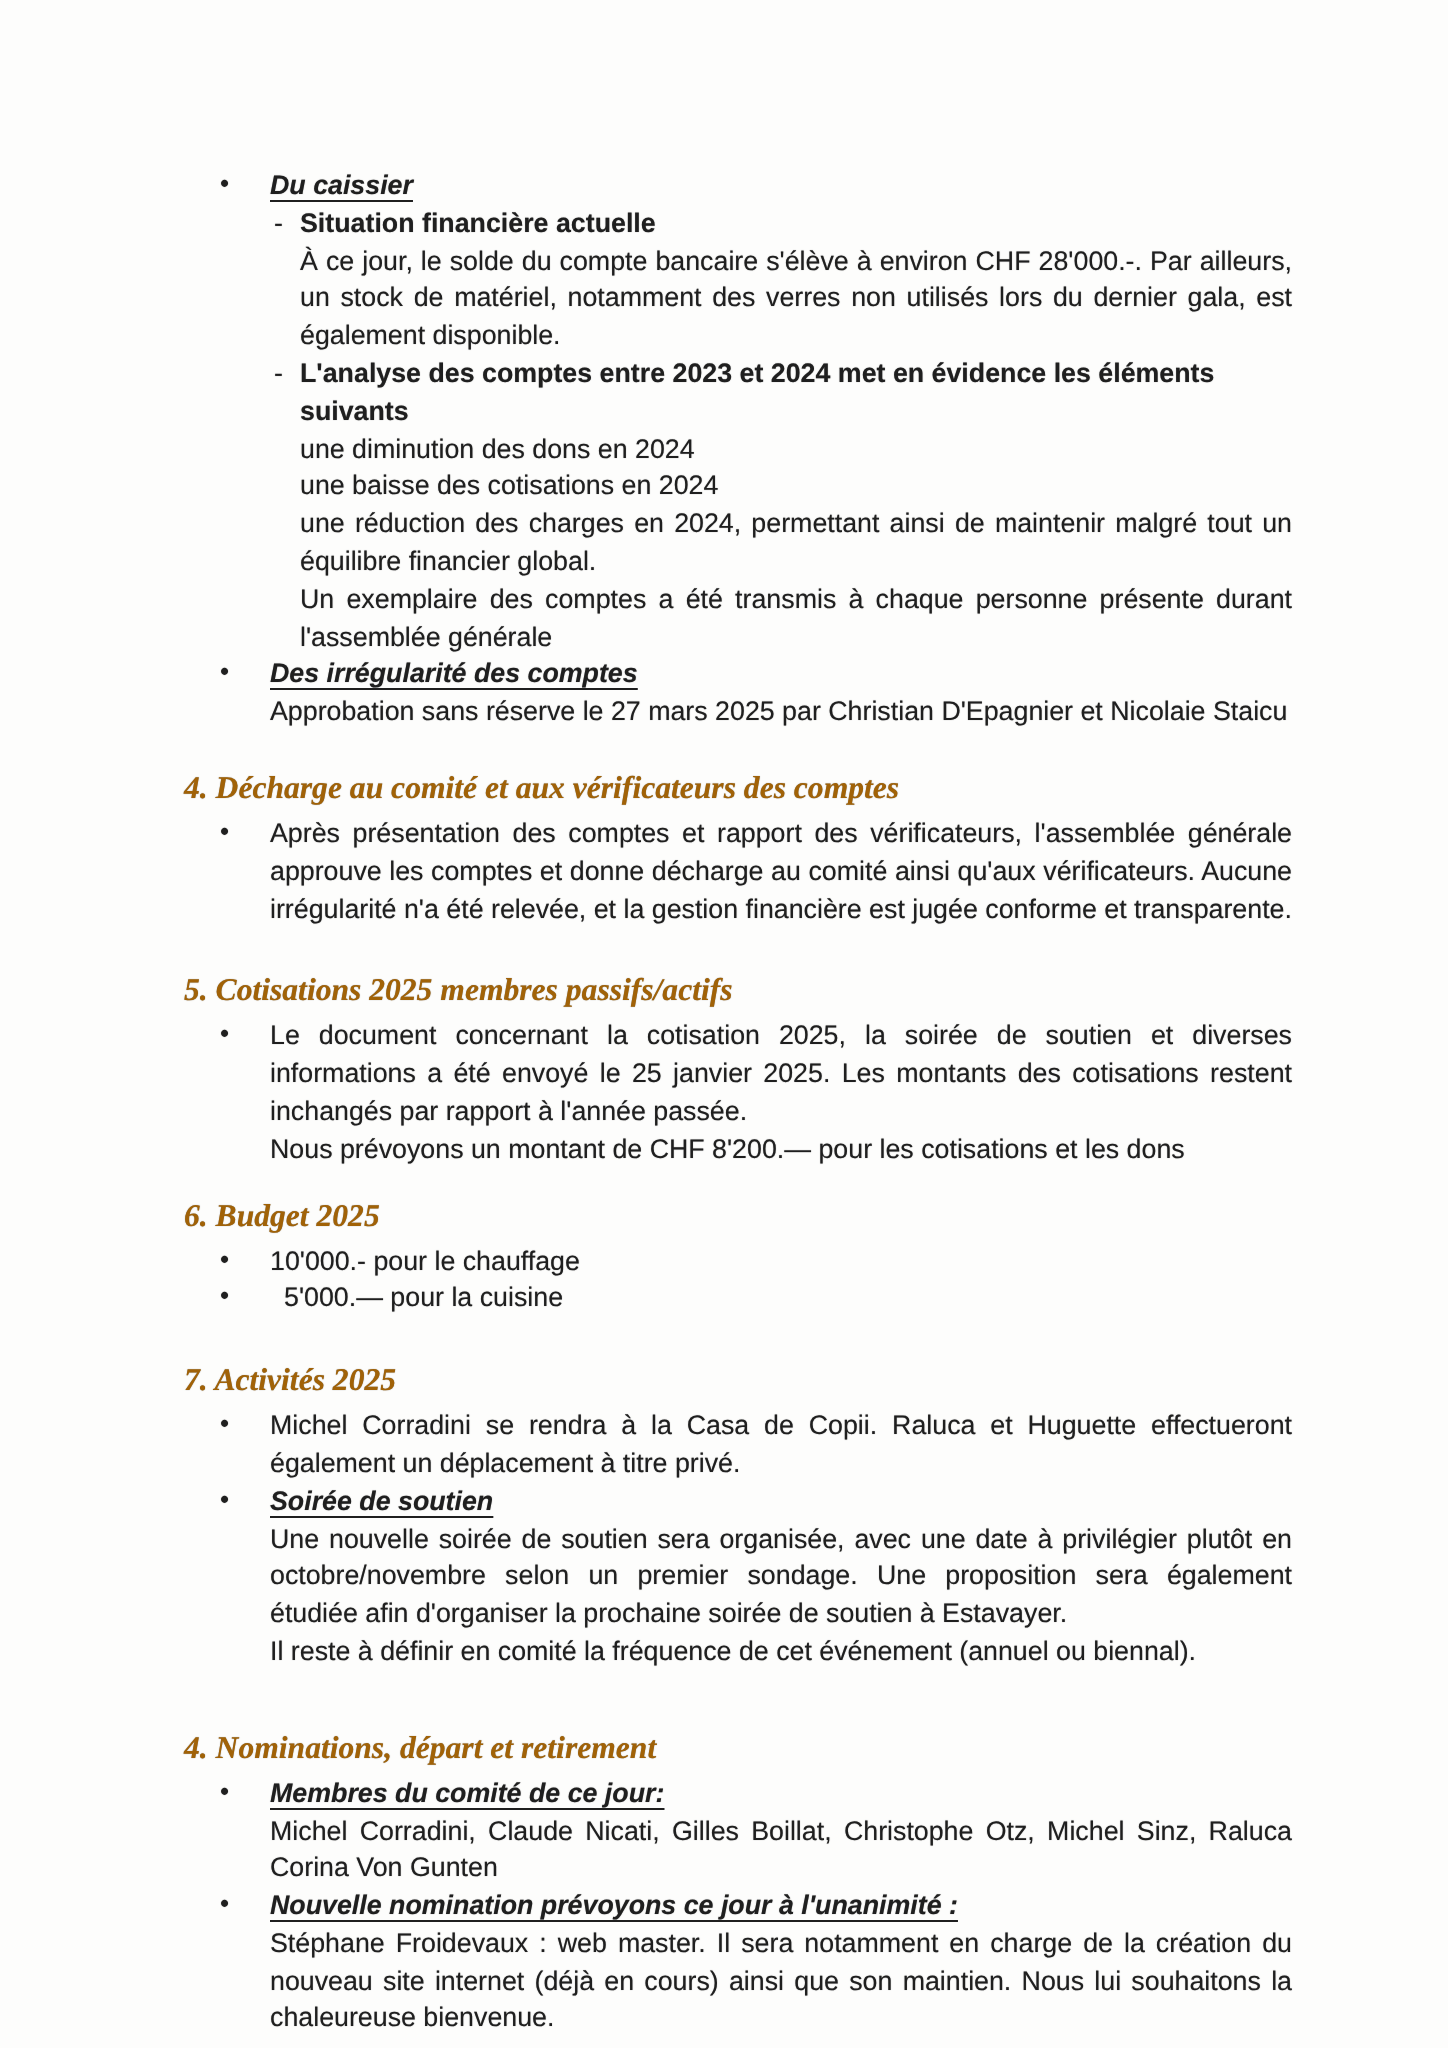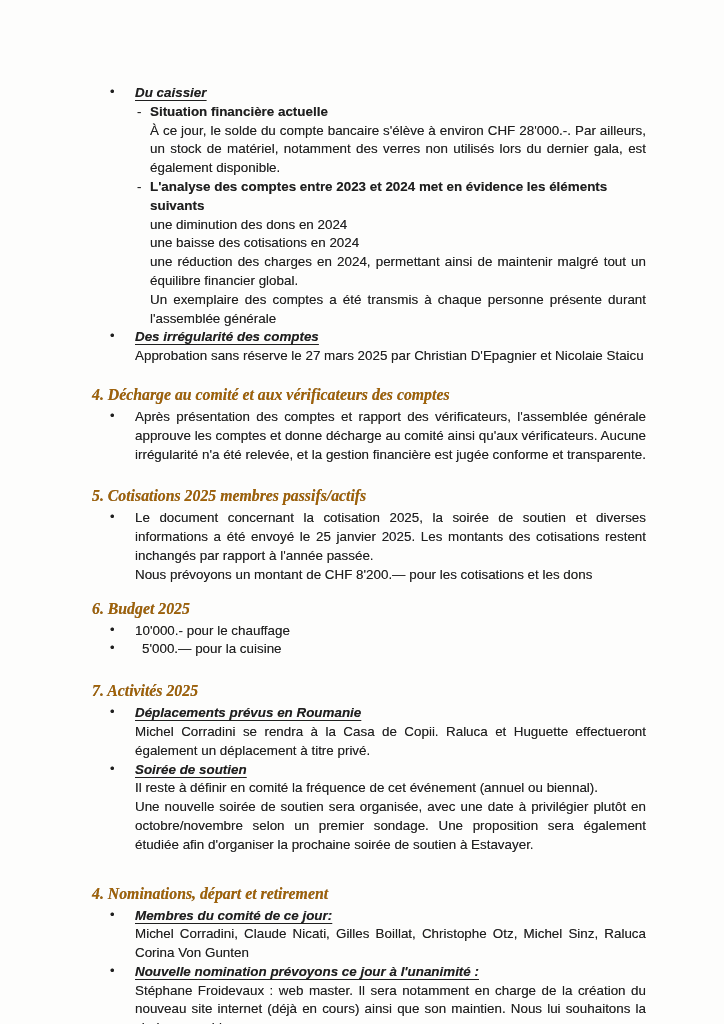--- a/index.html
+++ b/index.html
@@ -137,28 +137,27 @@
       <p class="body">10'000.- pour le chauffage</p>
     </div>
     <div class="b1">
       <span class="marker">•</span>
       <p class="body in7">5'000.— pour la cuisine</p>
     </div>
 
     <h2 class="sec s7">7. Activités 2025</h2>
     <div class="b1">
       <span class="marker">•</span>
-      <span class="ut">Déplacements prévus en Roumanie</span>
       <p class="body just">Michel Corradini se rendra à la Casa de Copii. Raluca et Huguette effectueront également un déplacement à titre privé.</p>
     </div>
     <div class="b1">
       <span class="marker">•</span>
       <span class="ut">Soirée de soutien</span>
+      <p class="body just">Une nouvelle soirée de soutien sera organisée, avec une date à privilégier plutôt en octobre/novembre selon un premier sondage. Une proposition sera également étudiée afin d'organiser la prochaine soirée de soutien à Estavayer.</p>
       <p class="body">Il reste à définir en comité la fréquence de cet événement (annuel ou biennal).</p>
-      <p class="body just">Une nouvelle soirée de soutien sera organisée, avec une date à privilégier plutôt en octobre/novembre selon un premier sondage. Une proposition sera également étudiée afin d'organiser la prochaine soirée de soutien à Estavayer.</p>
     </div>
 
     <h2 class="sec s8">4. Nominations, départ et retirement</h2>
     <div class="b1">
       <span class="marker">•</span>
       <span class="ut">Membres du comité de ce jour:</span>
       <p class="body just">Michel Corradini, Claude Nicati, Gilles Boillat, Christophe Otz, Michel Sinz, Raluca Corina Von Gunten</p>
     </div>
     <div class="b1">
       <span class="marker">•</span>

